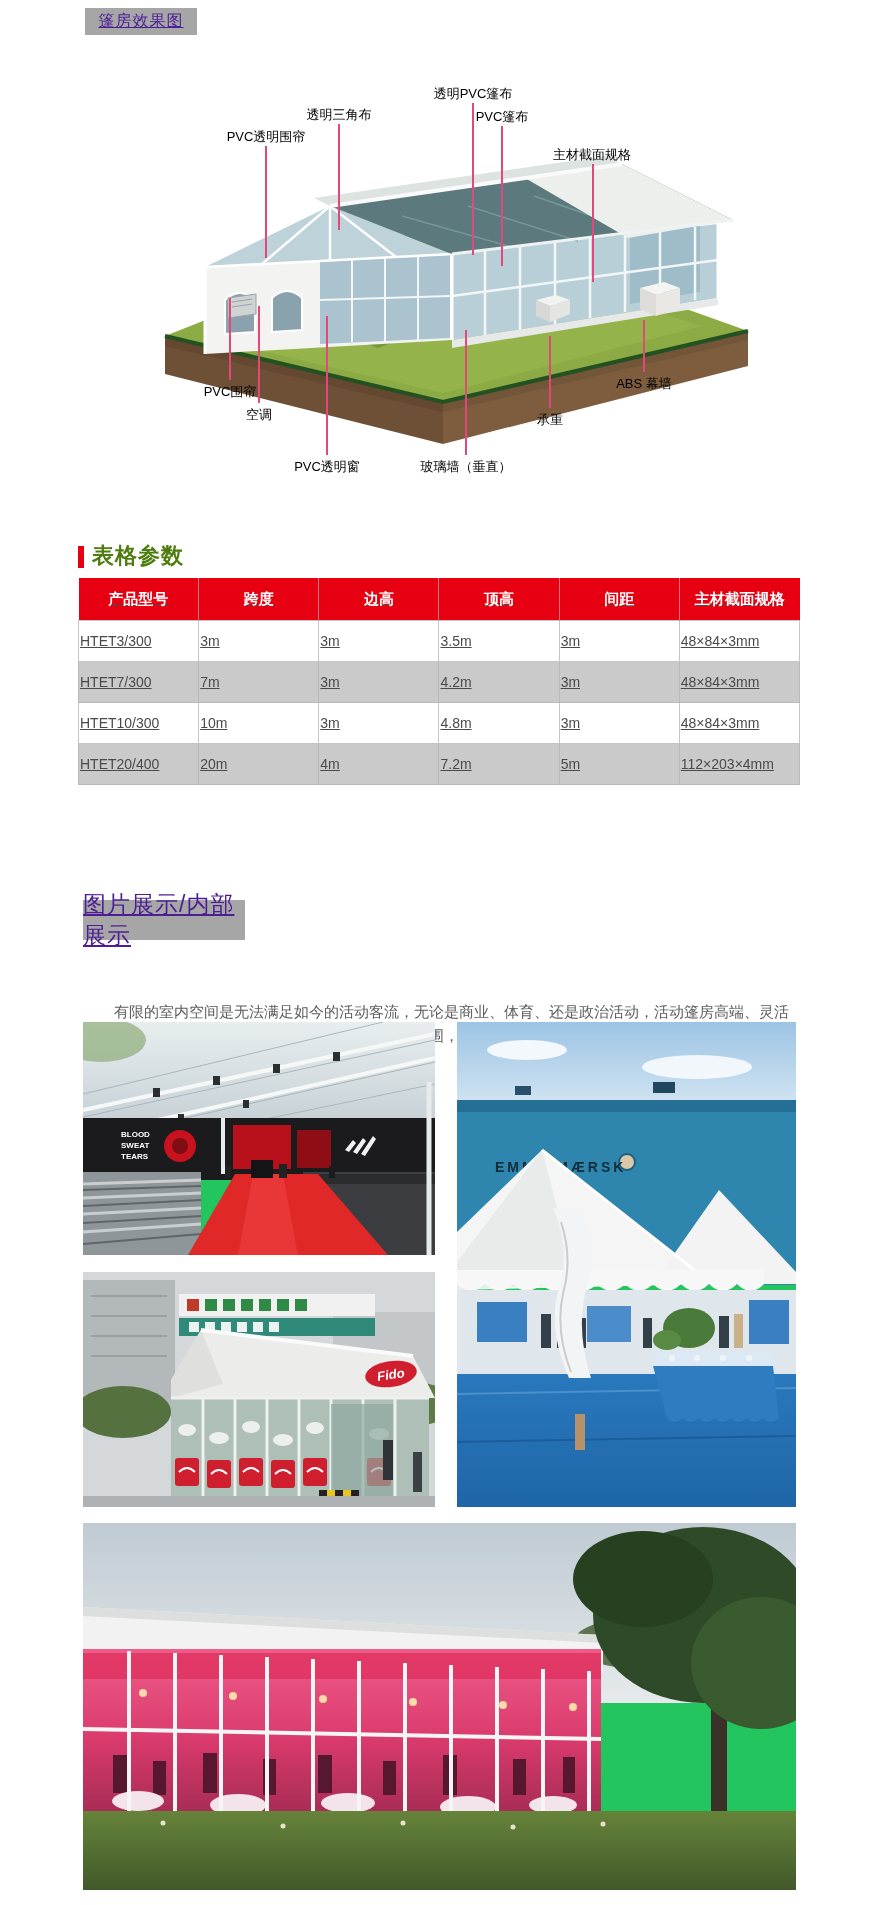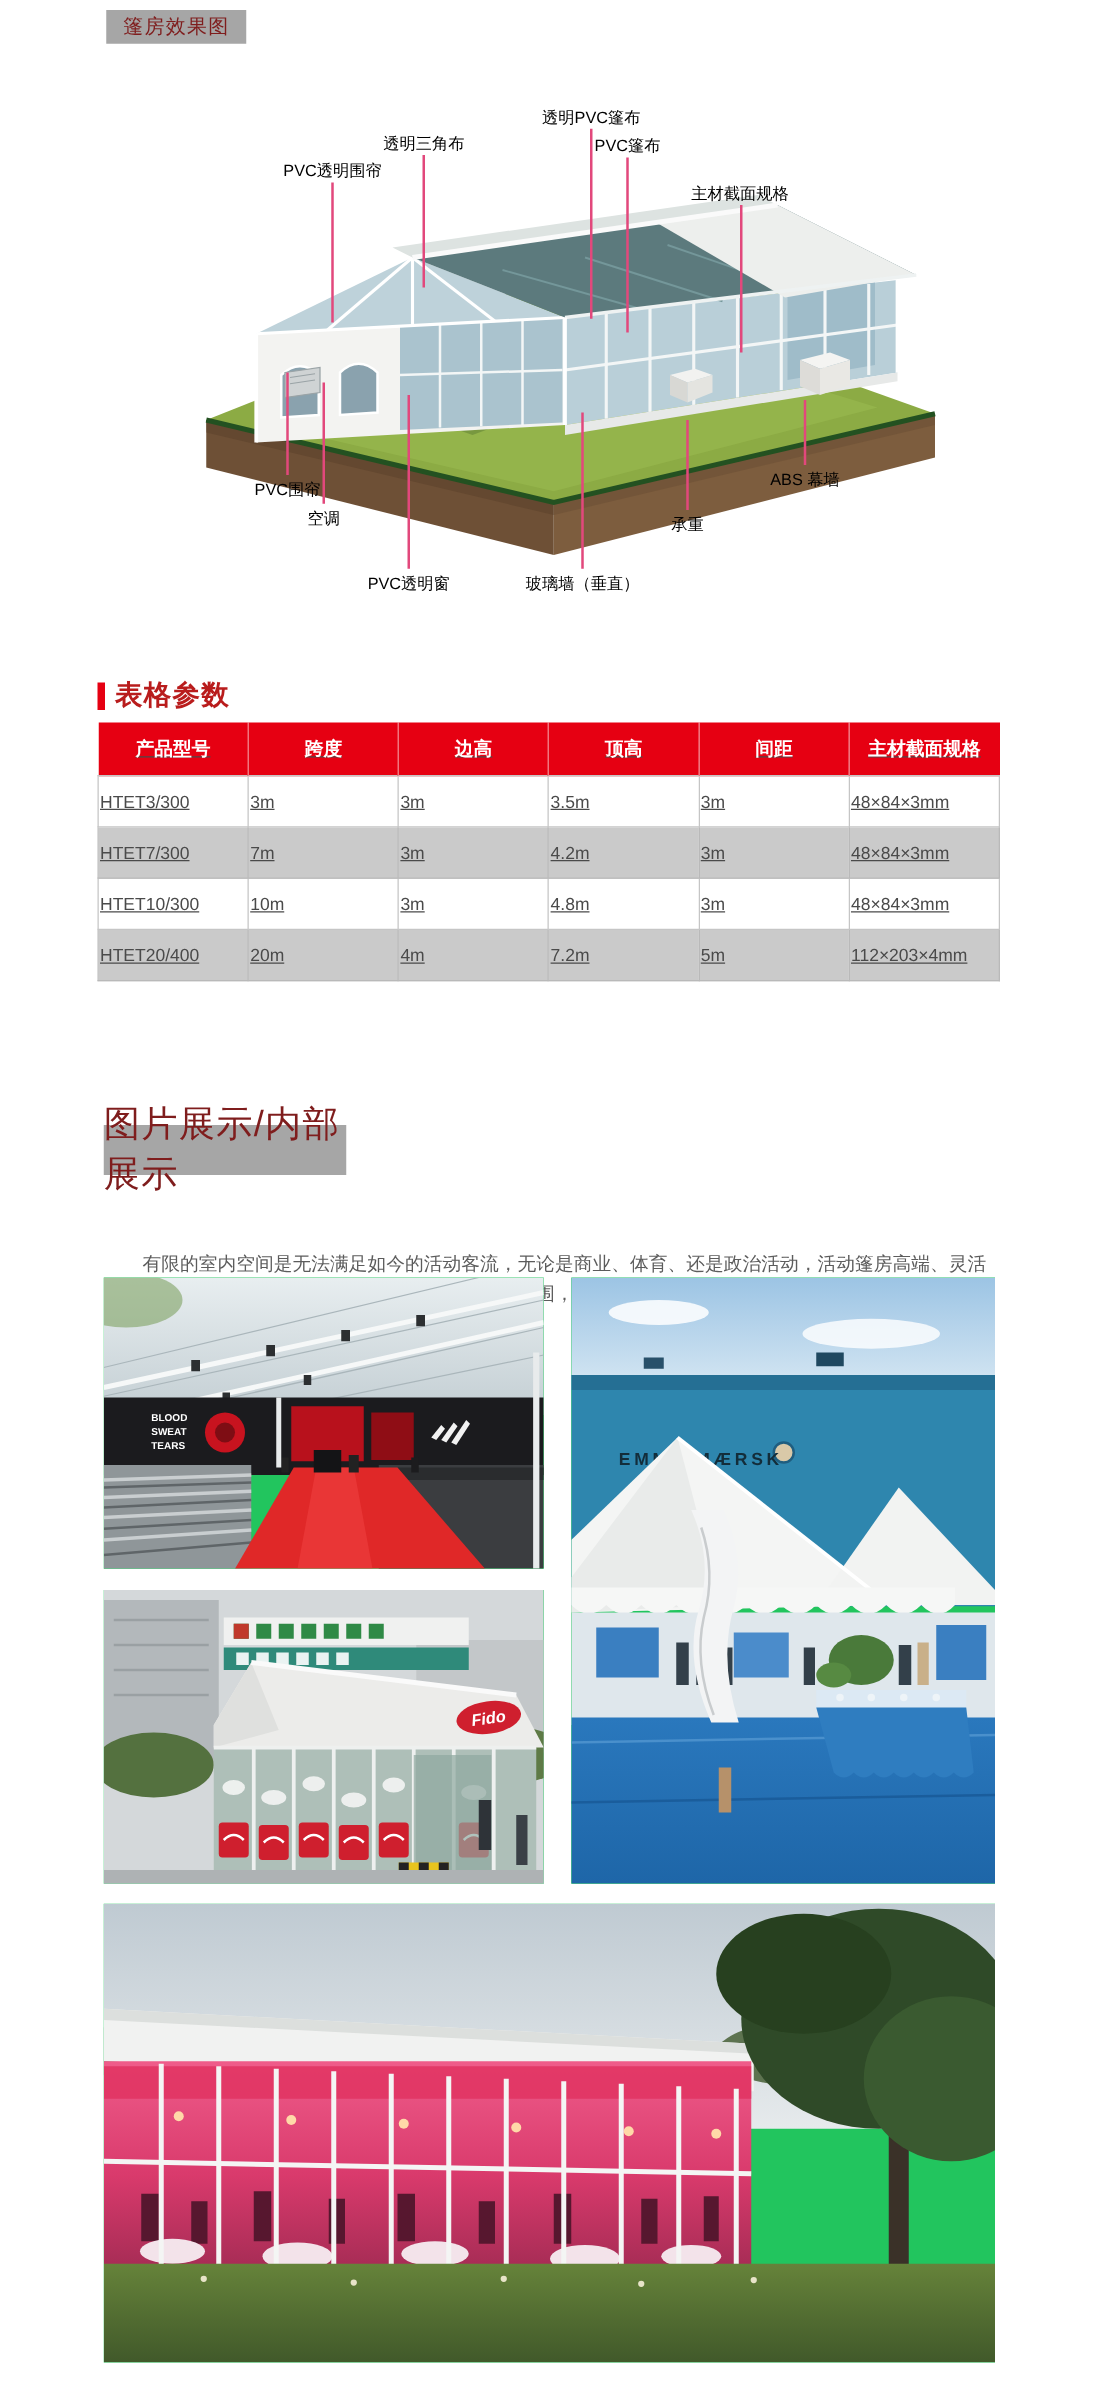--- a/index.html
+++ b/index.html
@@ -1,28 +1,28 @@
 <!DOCTYPE html>
 <html><head>
 <meta charset="utf-8">
 <style>
   html,body{margin:0;padding:0;background:#ffffff;}
   body{font-family:"Liberation Sans","DejaVu Sans",sans-serif;}
   .page{position:relative;width:880px;height:1905px;margin:0 auto;background:#fff;overflow:hidden;}
 
-  .badge{position:absolute;background:#a6a6a6;color:#7f1d1d;display:flex;align-items:center;justify-content:center;letter-spacing:1px;}
+  .badge{position:absolute;background:#a6a6a6;color:#4c1d95;display:flex;align-items:center;justify-content:center;letter-spacing:1px;text-decoration:underline;}
   .badge1{left:85px;top:8px;width:112px;height:27px;font-size:16px;}
-  .badge2{left:83px;top:900px;width:194px;height:40px;font-size:29px;}
+  .badge2{left:83px;top:900px;width:162px;height:40px;font-size:23px;}
 
   .diagram{position:absolute;left:0;top:0;width:880px;height:490px;}
   .diagram svg{position:absolute;left:0;top:0;}
   .dlabel{position:absolute;transform:translateX(-50%);white-space:nowrap;font-size:13px;color:#000000;}
   .lead{position:absolute;width:2px;background:#e2487c;}
 
-  .sec-title{position:absolute;left:92px;top:541px;font-size:22px;font-weight:700;color:#b91c1c;letter-spacing:1px;}
+  .sec-title{position:absolute;left:92px;top:541px;font-size:22px;font-weight:700;color:#4d7c0f;letter-spacing:1px;}
   .sec-bar{position:absolute;left:78px;top:546px;width:6px;height:22px;background:#e60012;}
 
   table.spec{position:absolute;left:78px;top:578px;width:722px;border-collapse:collapse;table-layout:fixed;font-size:14px;color:#4a4a4a;text-decoration:underline;}
   table.spec th{background:#e60012;color:#fff;font-size:15px;font-weight:700;height:40px;border-right:1px solid rgba(255,255,255,.45);}
   table.spec th:last-child{border-right:none;}
   table.spec td{height:38px;border:1px solid #c5c5c5;}
   table.spec tr.alt td{background:#cacaca;border-color:#b9b9b9;}
 
   .para{position:absolute;left:84px;top:1000px;width:718px;font-size:15px;line-height:24px;color:#5c5c5c;text-indent:2em;}
 

